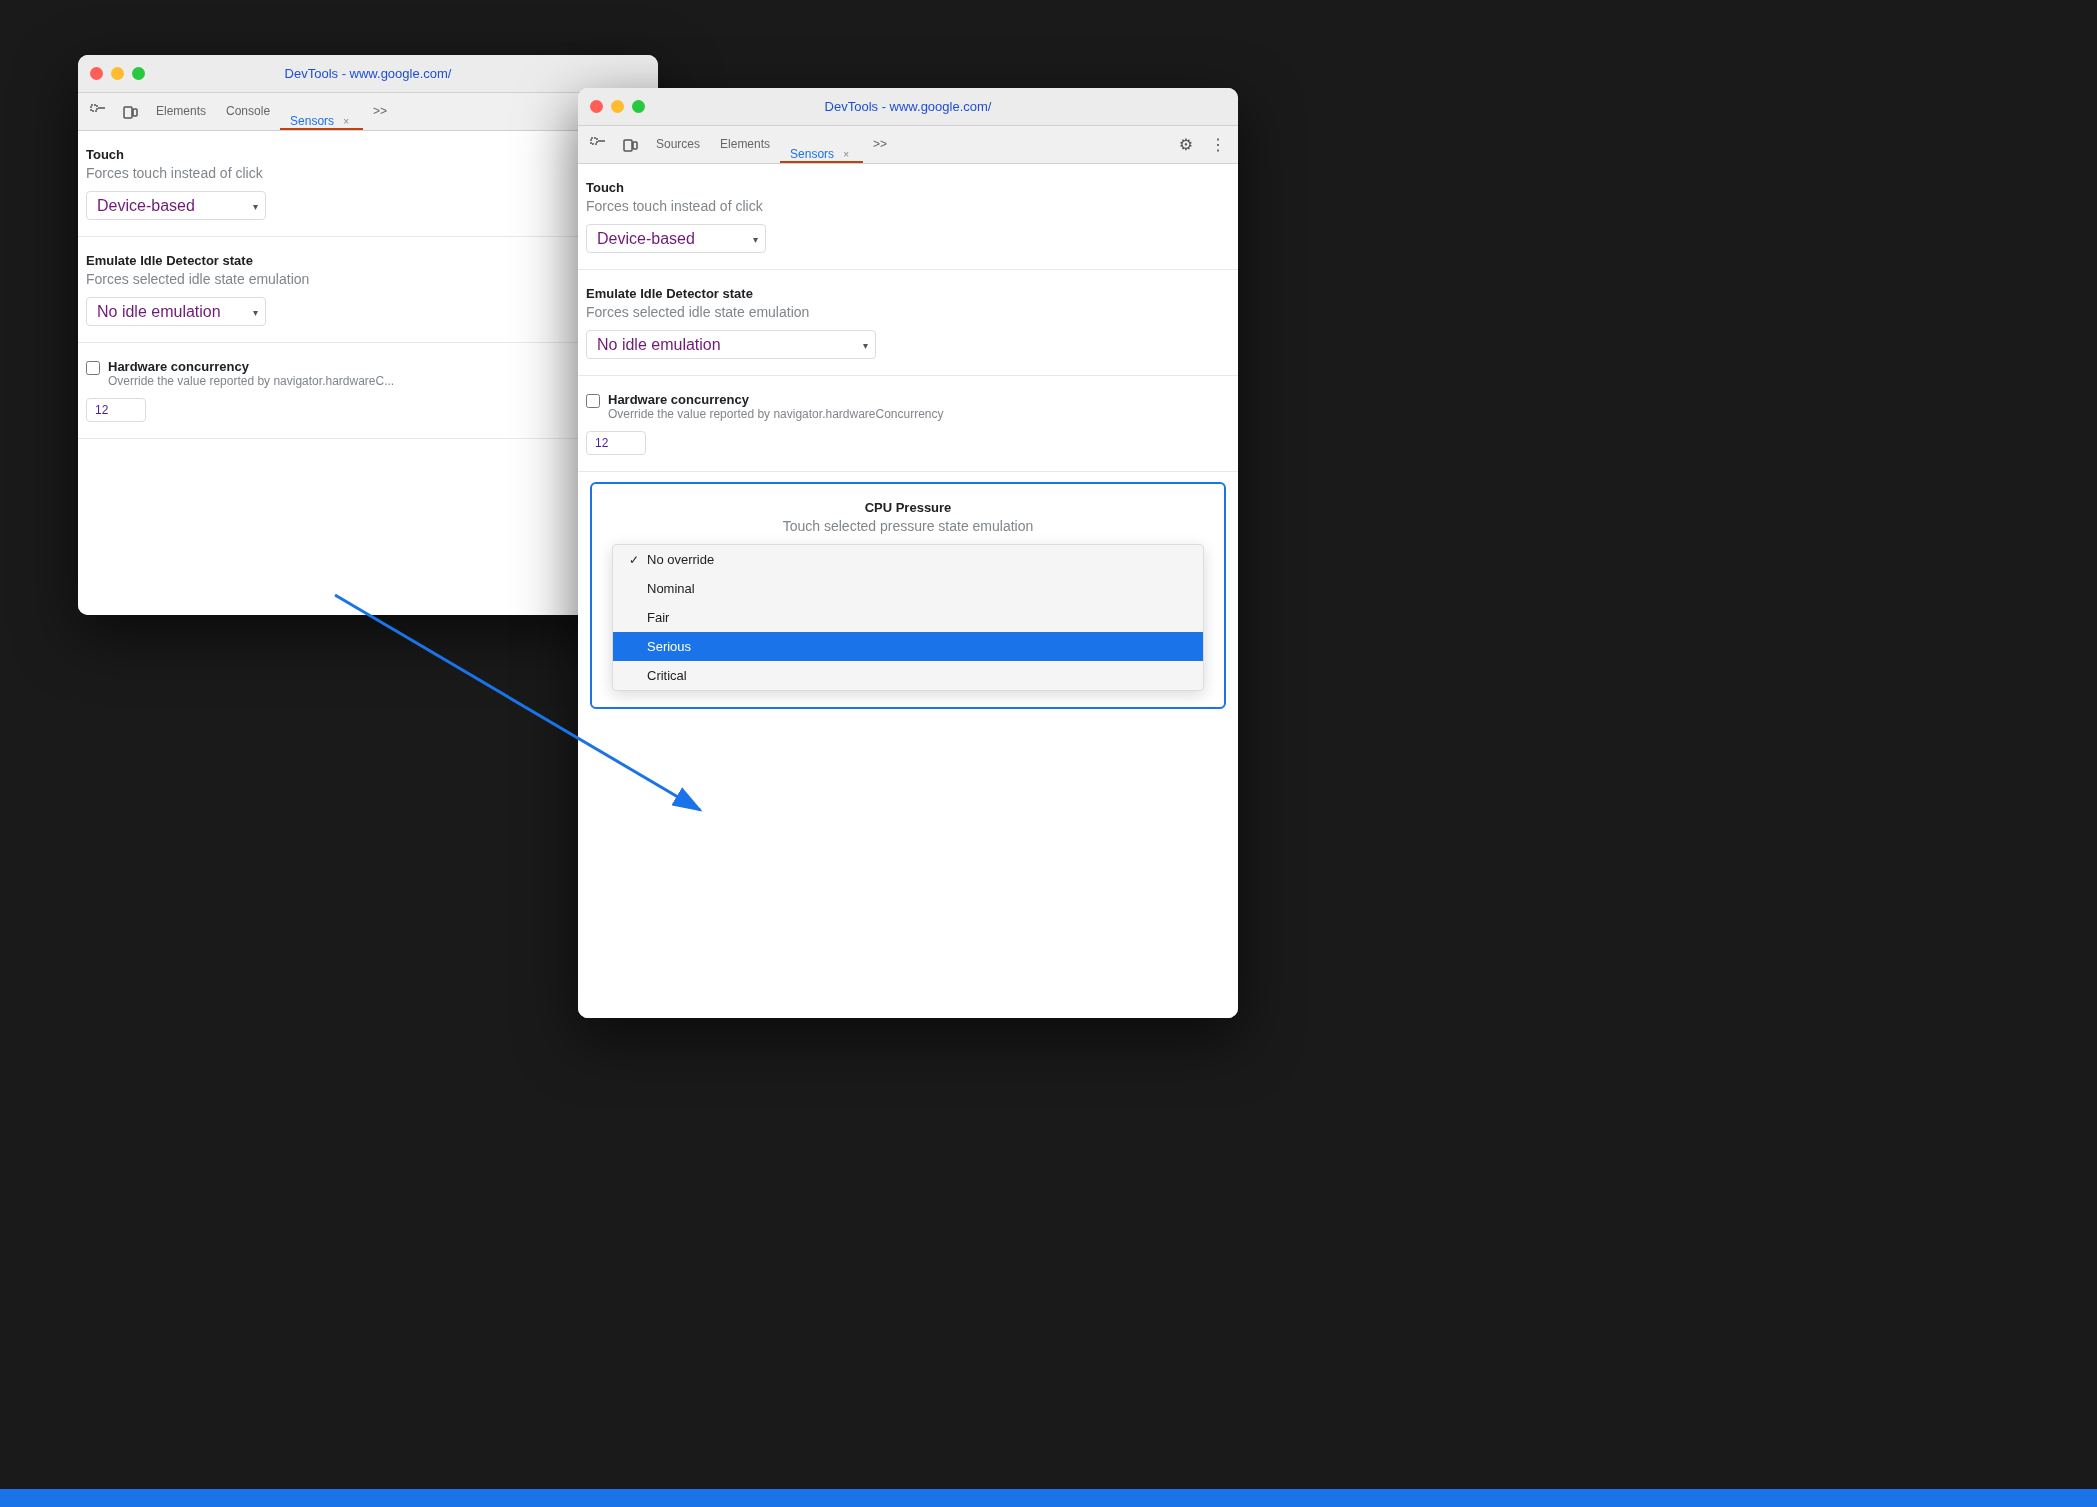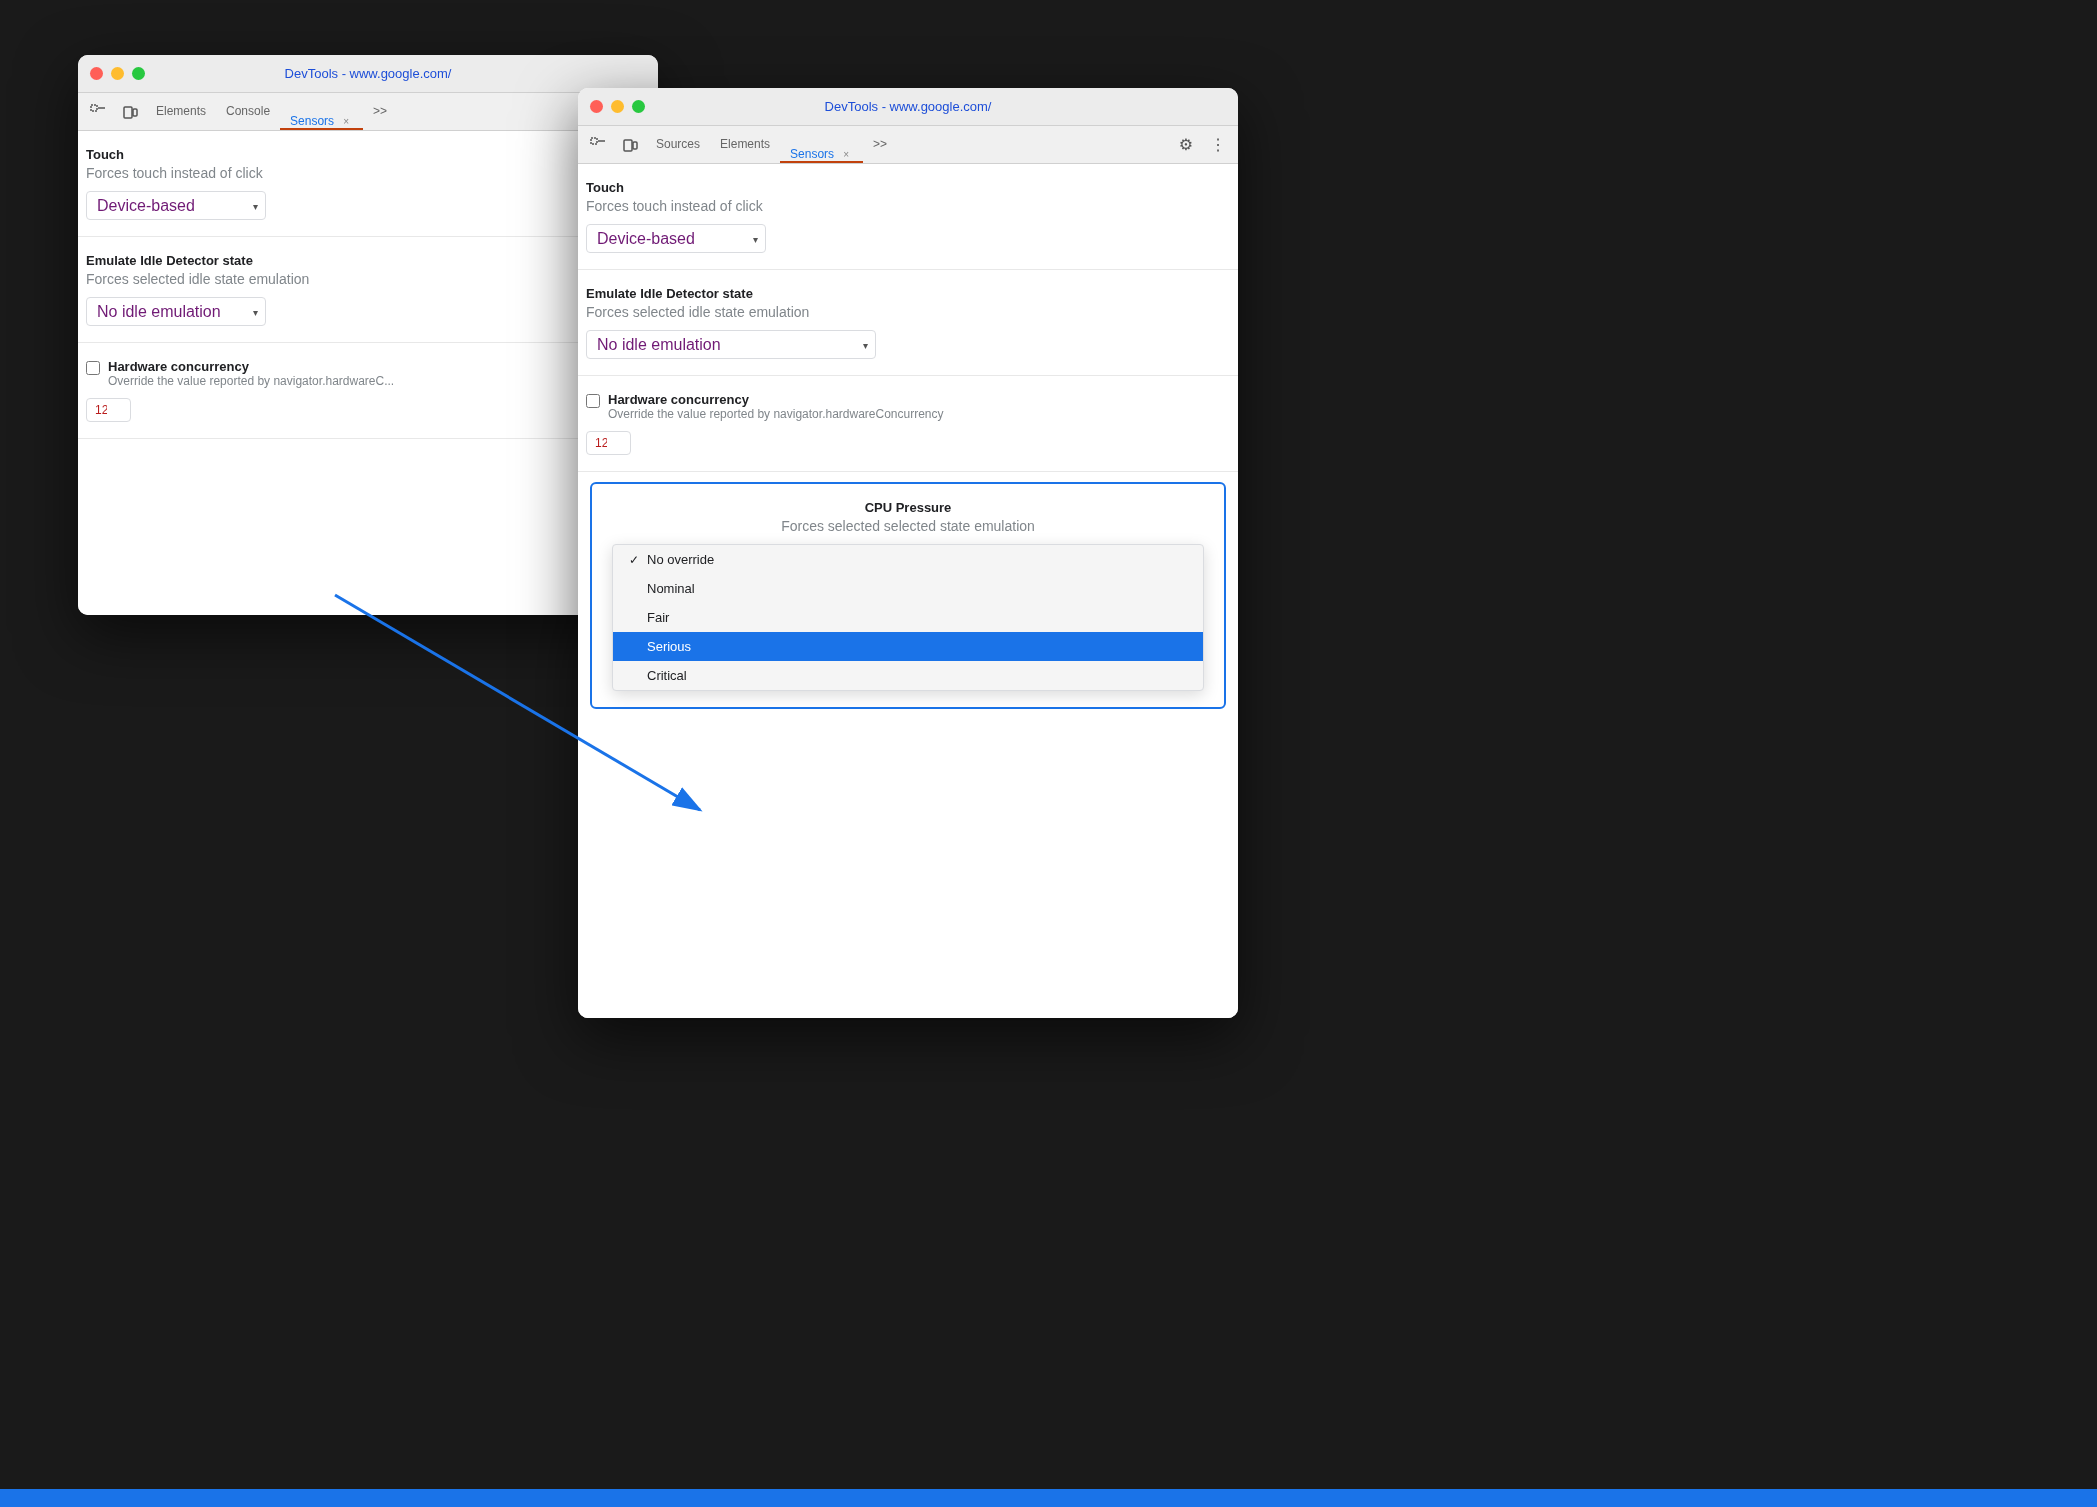--- a/index.html
+++ b/index.html
@@ -195,22 +195,22 @@
       font-size: 12px;
       color: #80868b;
     }
 
     
     .number-input {
       border: 1px solid #dadce0;
       border-radius: 4px;
       padding: 4px 8px;
       font-size: 12px;
-      width: 45px;
-      color: #b91c1c;
+      width: 60px;
+      color: #4c1d95;
     }
 
     
     .cpu-section {
       padding: 16px 20px;
       border: 2px solid #1a73e8;
       border-radius: 6px;
       margin: 10px 12px;
       position: relative;
       background: #fff;
@@ -441,21 +441,21 @@
         <div class="checkbox-label-group">
           <div class="checkbox-title">Hardware concurrency</div>
           <div class="checkbox-desc">Override the value reported by navigator.hardwareConcurrency</div>
         </div>
       </div>
       <input type="number" class="number-input" value="12" style="">
     </div>
 
     <div class="cpu-section">
       <div class="section-title">CPU Pressure</div>
-      <div class="section-desc">Forces selected selected state emulation</div>
+      <div class="section-desc">Touch selected pressure state emulation</div>
 
       <div class="dropdown-menu" style="position:relative;margin-top:8px;left:0;top:0;">
         <div class="dropdown-item">
           <span class="check-mark">✓</span>
           <span>No override</span>
         </div>
         <div class="dropdown-item">
           <span class="check-mark"></span>
           <span>Nominal</span>
         </div>

